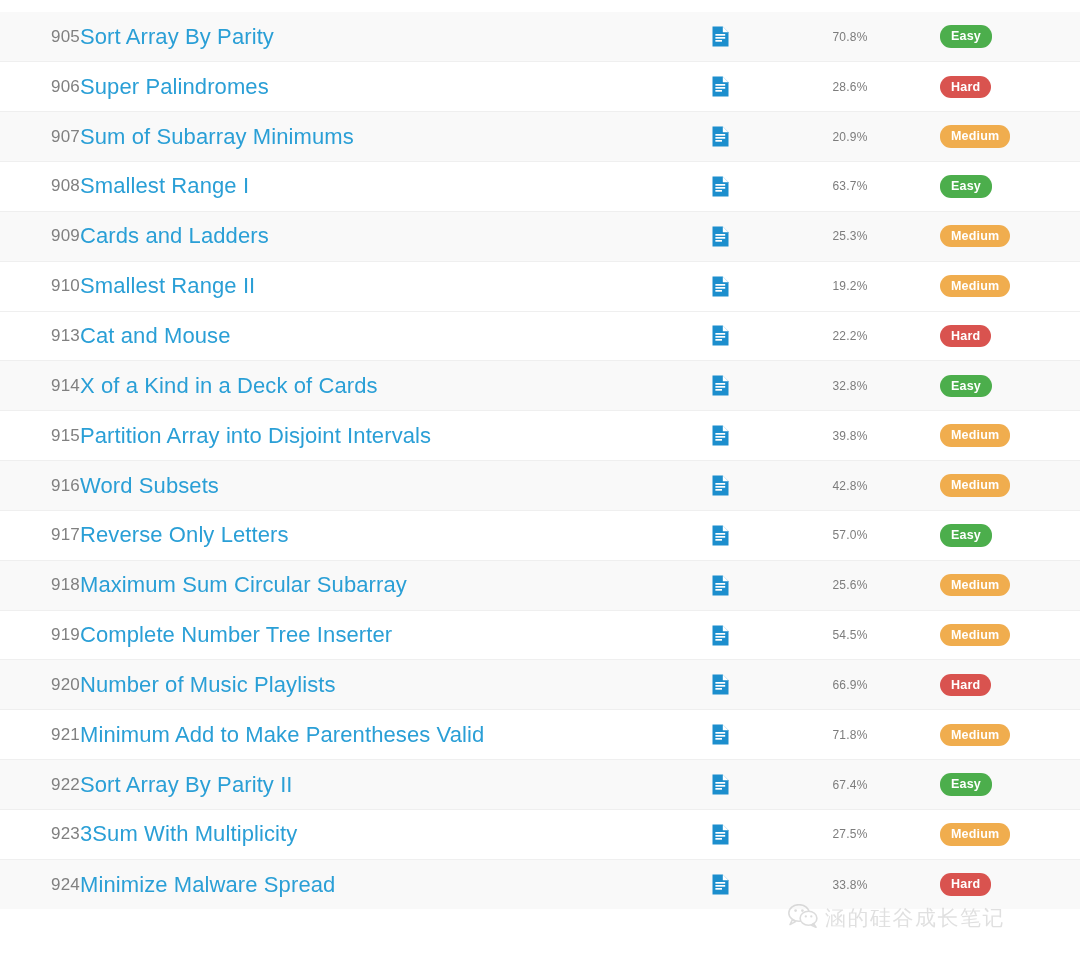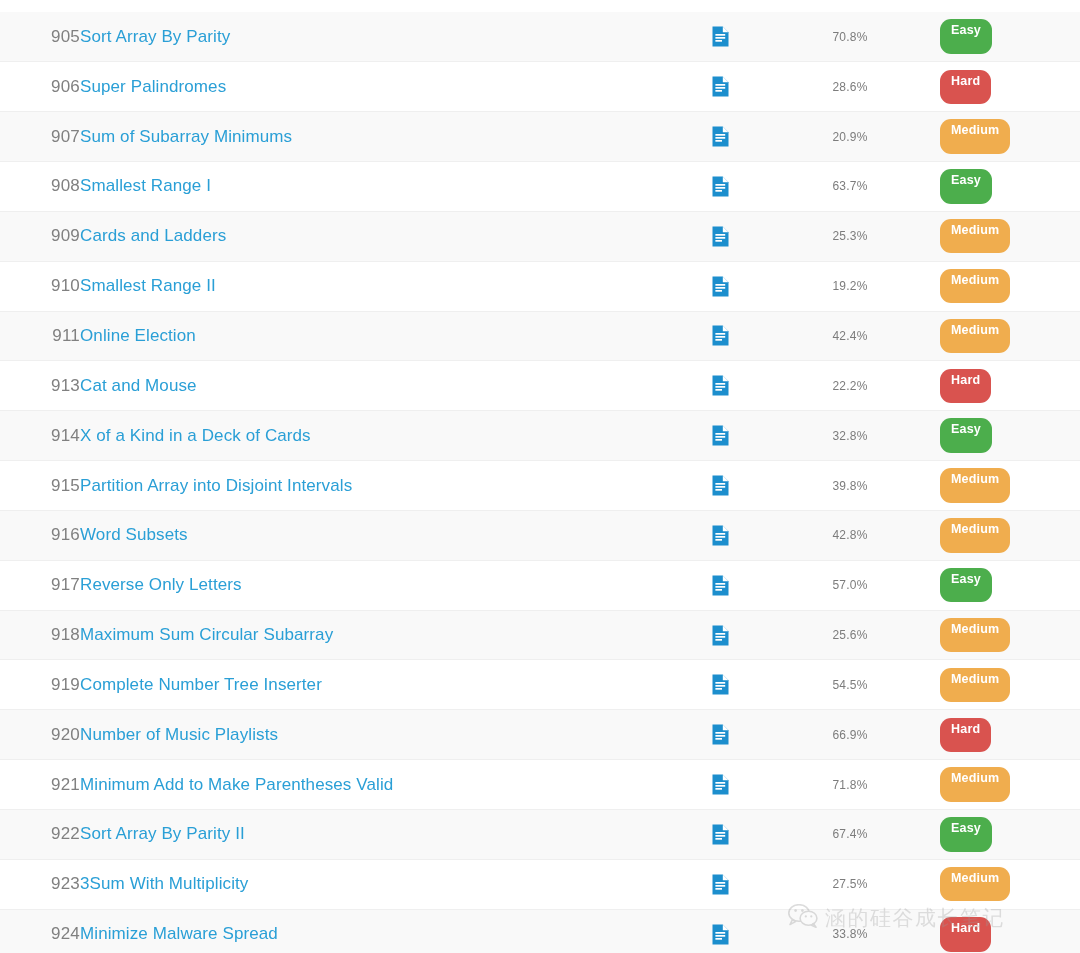--- a/index.html
+++ b/index.html
@@ -45,21 +45,21 @@
     padding-right: 18px;
     color: #808080;
     font-size: 17px;
     letter-spacing: 0.2px;
   }
   .cell-title {
     padding-left: 17px;
   }
   .title-link {
     color: #2a9fd6;
-    font-size: 17px;
+    font-size: 22px;
     text-decoration: none;
     letter-spacing: 0.1px;
     cursor: pointer;
     display: inline-block;
   }
   .cell-sol {
     text-align: center;
   }
   .doc-icon {
     display: inline-block;
@@ -79,21 +79,21 @@
   .cell-diff {
     text-align: left;
     padding-left: 6px;
   }
   .badge {
     display: inline-block;
     color: #ffffff;
     font-size: 12.5px;
     font-weight: bold;
     border-radius: 11px;
-    padding: 4px 11px 16px 11px;
+    padding: 4px 11px 4px 11px;
     line-height: 1.15;
     letter-spacing: 0.2px;
     white-space: nowrap;
   }
   .badge-easy   { background: #4cae4c; }
   .badge-medium { background: #f0ad4e; }
   .badge-hard   { background: #d9534f; }
 
   
   .bottom-rule {
@@ -209,33 +209,20 @@
           <td class="col-id cell-id">910</td>
           <td class="col-title cell-title"><a class="title-link">Smallest Range II</a></td>
           <td class="col-sol cell-sol"><span class="doc-icon"><svg width="17" height="21" viewBox="0 0 17 21">
                 <path d="M0.5 0.5 H10.8 L16.5 6.2 V20.5 H0.5 Z" fill="#1c8ecd"></path>
                 <path d="M10.8 0.5 L16.5 6.2 H10.8 Z" fill="#ffffff"></path>
                 <rect x="3.4" y="8.0" width="9.8" height="1.7" fill="#ffffff"></rect>
                 <rect x="3.4" y="11.0" width="9.8" height="1.7" fill="#ffffff"></rect>
                 <rect x="3.4" y="14.0" width="6.6" height="1.7" fill="#ffffff"></rect>
               </svg></span></td>
           <td class="col-acc cell-acc">19.2%</td>
-          <td class="col-diff cell-diff"><span class="badge badge-medium">Medium</span></td>
-        </tr>
-        <tr class="row-odd">
-          <td class="col-id cell-id">911</td>
-          <td class="col-title cell-title"><a class="title-link">Online Election</a></td>
-          <td class="col-sol cell-sol"><span class="doc-icon"><svg width="17" height="21" viewBox="0 0 17 21">
-                <path d="M0.5 0.5 H10.8 L16.5 6.2 V20.5 H0.5 Z" fill="#1c8ecd"></path>
-                <path d="M10.8 0.5 L16.5 6.2 H10.8 Z" fill="#ffffff"></path>
-                <rect x="3.4" y="8.0" width="9.8" height="1.7" fill="#ffffff"></rect>
-                <rect x="3.4" y="11.0" width="9.8" height="1.7" fill="#ffffff"></rect>
-                <rect x="3.4" y="14.0" width="6.6" height="1.7" fill="#ffffff"></rect>
-              </svg></span></td>
-          <td class="col-acc cell-acc">42.4%</td>
           <td class="col-diff cell-diff"><span class="badge badge-medium">Medium</span></td>
         </tr>
         <tr class="row-even">
           <td class="col-id cell-id">913</td>
           <td class="col-title cell-title"><a class="title-link">Cat and Mouse</a></td>
           <td class="col-sol cell-sol"><span class="doc-icon"><svg width="17" height="21" viewBox="0 0 17 21">
                 <path d="M0.5 0.5 H10.8 L16.5 6.2 V20.5 H0.5 Z" fill="#1c8ecd"></path>
                 <path d="M10.8 0.5 L16.5 6.2 H10.8 Z" fill="#ffffff"></path>
                 <rect x="3.4" y="8.0" width="9.8" height="1.7" fill="#ffffff"></rect>
                 <rect x="3.4" y="11.0" width="9.8" height="1.7" fill="#ffffff"></rect>

